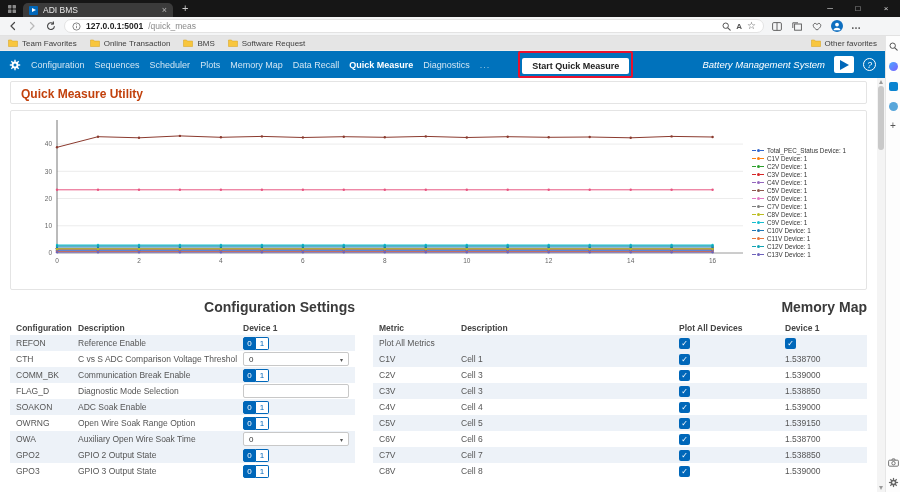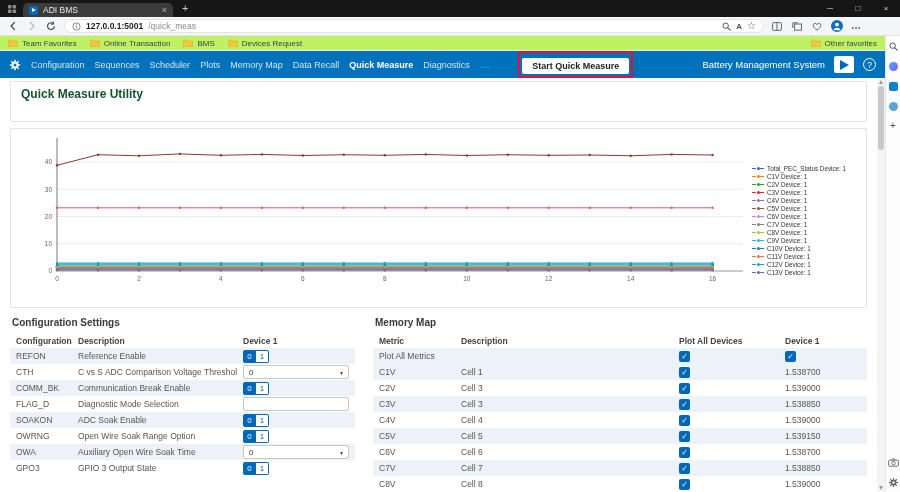--- a/index.html
+++ b/index.html
@@ -32,53 +32,53 @@
   .pill-icon{display:flex;align-items:center;}
   .read-aloud{font-size:8px;color:#555;font-weight:bold;}
   .star{font-size:10px;color:#555;line-height:1;}
   .addr-right{display:flex;align-items:center;gap:8px;}
   .dots{color:#555;font-size:10px;font-weight:bold;line-height:1;}
 
   
   .main-row{flex:1;display:flex;min-height:0;}
   .page-col{flex:1;display:flex;flex-direction:column;min-width:0;}
 
-  .fav-bar{flex:0 0 15px;background:#bef264;border-bottom:1px solid #ececec;display:flex;align-items:center;gap:13px;padding:0 8px;font-size:8px;color:#3d3d3d;}
+  .fav-bar{flex:0 0 15px;background:#e5e5e5;border-bottom:1px solid #ececec;display:flex;align-items:center;gap:13px;padding:0 8px;font-size:8px;color:#3d3d3d;}
   .fav-item,.fav-other{display:flex;align-items:center;gap:4px;white-space:nowrap;}
   .fav-other{margin-left:auto;}
 
   .nav-bar{flex:0 0 26px;background:#0072bc;display:flex;align-items:center;padding:0 9px;gap:10px;}
   #nav-links{display:flex;gap:10px;align-items:center;}
   .nav-link{color:rgba(255,255,255,.82);font-size:9px;white-space:nowrap;}
   .nav-link.active{color:#fff;font-weight:bold;}
   .nav-link.dim{color:rgba(255,255,255,.6);letter-spacing:1px;}
   .start-wrap{margin-left:18px;border:2px solid #e8112d;padding:2px;border-radius:2px;}
   .start-btn{background:#fff;border:none;border-radius:2px;font-size:9px;font-weight:bold;color:#222;padding:3px 10px;font-family:inherit;white-space:nowrap;}
-  .nav-right{margin-left:auto;display:flex;align-items:center;gap:9px;}
+  .nav-right{margin-left:auto;display:flex;align-items:center;gap:9px;font-style:italic;}
   .app-title{color:#fff;font-size:9.5px;white-space:nowrap;}
   .adi-logo{width:20px;height:17px;background:#fff;border-radius:2px;display:flex;align-items:center;justify-content:center;}
   .adi-tri{width:0;height:0;border-top:5px solid transparent;border-bottom:5px solid transparent;border-left:9px solid #0067b9;}
   .help-circle{width:13px;height:13px;border:1px solid #fff;border-radius:50%;color:#fff;font-size:8.5px;display:flex;align-items:center;justify-content:center;}
 
   .page-row{flex:1;display:flex;min-height:0;}
   .page-body{flex:1;background:#fff;padding:3px 10px 0;overflow:hidden;min-width:0;}
-  .title-panel{border:1px solid #e4e4e4;border-radius:2px;padding:5px 10px 20px;font-size:12px;font-weight:bold;color:#14532d;}
+  .title-panel{border:1px solid #e4e4e4;border-radius:2px;padding:5px 10px 2px;font-size:12px;font-weight:bold;color:#c2410c;}
   .chart-panel{margin-top:6px;border:1px solid #e4e4e4;border-radius:2px;height:180px;display:flex;padding:2px;}
   .chart-legend{width:112px;padding-top:34px;display:flex;flex-direction:column;gap:1px;}
   .legend-item{display:flex;align-items:center;gap:3px;height:7px;}
   .lmark{display:flex;align-items:center;}
   .lline{width:4px;height:1px;background:currentColor;}
   .ldot{width:3px;height:3px;border-radius:50%;background:currentColor;margin:0 .5px;}
   .ltext{font-size:6.3px;color:#333;white-space:nowrap;}
 
   .tables-row{margin-top:9px;display:flex;gap:18px;}
   .table-block{min-width:0;}
   .cfg-block{flex:0 0 345px;width:345px;}
   .mm-block{flex:1;}
-  .section-title{font-size:10px;font-weight:bold;color:#3a3a3a;margin:0 0 6px 2px;}
+  .section-title{font-size:14px;font-weight:bold;color:#3a3a3a;margin:0 0 6px 2px;text-align:right;}
   table{width:100%;border-collapse:collapse;table-layout:fixed;}
   th{font-size:8.5px;color:#444;text-align:left;padding:2px 6px;font-weight:bold;white-space:nowrap;overflow:hidden;}
   td{font-size:8.5px;color:#555;padding:0 6px;height:16px;vertical-align:middle;white-space:nowrap;overflow:hidden;}
   tr.shade{background:#edf2f8;}
   .toggle{display:inline-flex;vertical-align:middle;}
   .tseg{width:13px;height:13px;display:inline-flex;align-items:center;justify-content:center;font-size:8px;}
   .t0{background:#0067b9;color:#fff;border:1px solid #0067b9;border-radius:2px 0 0 2px;}
   .t1{background:#fff;color:#0067b9;border:1px solid #0067b9;border-left:none;border-radius:0 2px 2px 0;}
   .selectbox{display:flex;align-items:center;justify-content:space-between;width:106px;height:14px;background:#fff;border:1px solid #c8c8c8;border-radius:2px;padding:0 5px;font-size:8px;color:#333;}
   .caret{font-size:6px;color:#555;}
@@ -214,21 +214,21 @@
             <span class="fav-item">
               <svg width="10" height="8" viewBox="0 0 10 8">
                 <path d="M0.5 1 h3 l0.9 1.1 h5.1 v5.4 h-9 z" fill="#F8C63D" stroke="#DCA92B" stroke-width="0.6"></path>
               </svg>
               <span>BMS</span>
             </span>
             <span class="fav-item">
               <svg width="10" height="8" viewBox="0 0 10 8">
                 <path d="M0.5 1 h3 l0.9 1.1 h5.1 v5.4 h-9 z" fill="#F8C63D" stroke="#DCA92B" stroke-width="0.6"></path>
               </svg>
-              <span>Devices Request</span>
+              <span>Software Request</span>
             </span>
           </span>
         <span class="fav-other">
           <svg width="10" height="8" viewBox="0 0 10 8">
               <path d="M0.5 1 h3 l0.9 1.1 h5.1 v5.4 h-9 z" fill="#F8C63D" stroke="#DCA92B" stroke-width="0.6"></path>
             </svg>
           <span>Other favorites</span>
         </span>
       </div>
 
@@ -769,20 +769,28 @@
                     <tr class="shade">
                       <td>OWA</td>
                       <td>Auxiliary Open Wire Soak Time</td>
                       <td>
                         <span class="selectbox">
                           <span>0</span>
                           <span class="caret">▾</span>
                         </span>
                       </td>
                     </tr>
+                    <tr class="shade">
+                      <td>GPO2</td>
+                      <td>GPIO 2 Output State</td>
+                      <td><span class="toggle">
+                          <span class="tseg t0">0</span>
+                          <span class="tseg t1">1</span>
+                        </span></td>
+                    </tr>
                     <tr>
                       <td>GPO3</td>
                       <td>GPIO 3 Output State</td>
                       <td><span class="toggle">
                           <span class="tseg t0">0</span>
                           <span class="tseg t1">1</span>
                         </span></td>
                     </tr>
                   </tbody>
               </table>

